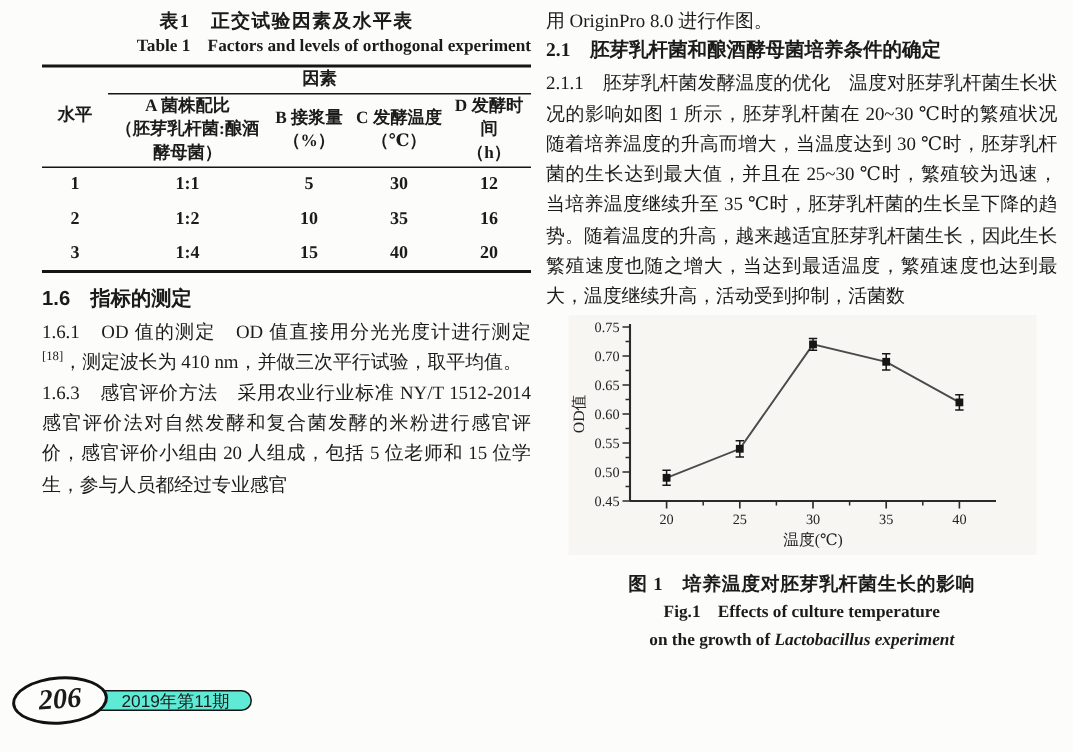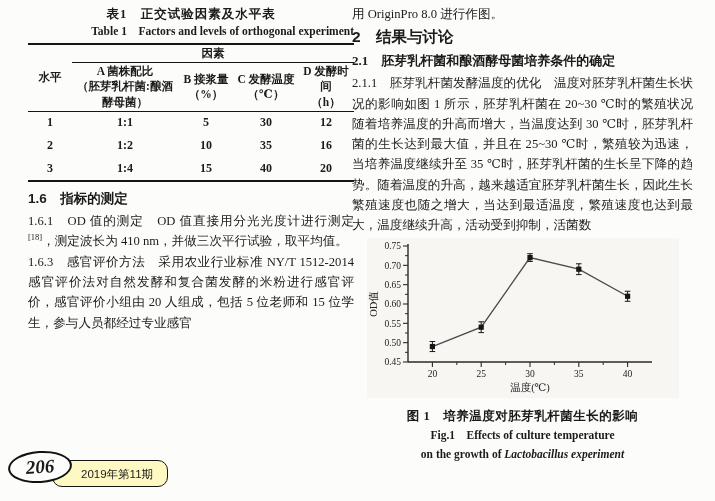--- a/index.html
+++ b/index.html
@@ -6,21 +6,21 @@
   html,body { width:715px; height:501px; }
   body {
     background:#fcfcfa;
     font-family:"Liberation Serif","DejaVu Serif",serif;
     color:#1b1b1b;
     position:relative;
     overflow:hidden;
   }
   .col { position:absolute; }
   .col-left  { left:28px;  top:6px; width:326px; }
-  .col-right { left:352px; top:4px; width:341px; }
+  .col-right { left:364px; top:4px; width:341px; }
 
   
   .tcap-cn { text-align:center; font-weight:bold; font-size:12.5px; line-height:17px; letter-spacing:1px; }
   .tcap-en { text-align:right; font-weight:bold; font-size:11.5px; line-height:16px; }
 
   
   table.t1 {
     width:100%; border-collapse:collapse; margin-top:4px;
     border-top:2px solid #151515; border-bottom:2px solid #151515;
     font-size:11.5px; line-height:1.32; table-layout:fixed;
@@ -40,25 +40,25 @@
 
   
   .figure { margin-top:2px; text-align:center; }
   .figure svg { background:#f8f6f2; display:inline-block; }
   .fcap-cn { font-weight:bold; font-size:12.5px; line-height:19px; margin-top:5px; letter-spacing:0.5px; }
   .fcap-en { font-weight:bold; font-size:11.5px; line-height:19px; }
 
   
   .footer { position:absolute; left:8px; top:451px; width:260px; height:42px; }
   .issue-box {
-    position:absolute; left:44px; top:9px; height:27px;
+    position:absolute; left:44px; top:9px; height:14px;
     border:1.5px solid #151515; border-radius:10px;
     padding:1px 14px 0 28px; font-size:11.5px;
     font-family:"Liberation Sans","DejaVu Sans",sans-serif;
-    background:#fef9c3; display:flex; align-items:center;
+    background:#5eead4; display:flex; align-items:center;
   }
   .page-oval {
     position:absolute; left:0; top:0; width:64px; height:32px;
     border:2.5px solid #111; border-radius:50%; background:#fdfdfc;
     display:flex; align-items:center; justify-content:center;
     font-style:italic; font-weight:bold; font-size:19px;
     transform:rotate(-4deg);
   }
 </style>
 </head>
@@ -129,21 +129,20 @@
   <div class="h-sec">1.6　指标的测定</div>
 
   <p class="body"><span>1.6.1　OD 值的测定　OD 值直接用分光光度计进行测定</span><sup class="ref">[18]</sup><span>，测定波长为 410 nm，并做三次平行试验，取平均值。</span></p>
 
 
   <p class="body">1.6.3　感官评价方法　采用农业行业标准 NY/T 1512-2014 感官评价法对自然发酵和复合菌发酵的米粉进行感官评价，感官评价小组由 20 人组成，包括 5 位老师和 15 位学生，参与人员都经过专业感官</p>
 </div>
 
 <div class="col col-right">
   <p class="body">用 OriginPro 8.0 进行作图。</p>
-  <div class="h-sec2">2　结果与讨论</div>
   <div class="h-sec21">2.1　胚芽乳杆菌和酿酒酵母菌培养条件的确定</div>
   <p class="body">2.1.1　胚芽乳杆菌发酵温度的优化　温度对胚芽乳杆菌生长状况的影响如图 1 所示，胚芽乳杆菌在 20~30 ℃时的繁殖状况随着培养温度的升高而增大，当温度达到 30 ℃时，胚芽乳杆菌的生长达到最大值，并且在 25~30 ℃时，繁殖较为迅速，当培养温度继续升至 35 ℃时，胚芽乳杆菌的生长呈下降的趋势。随着温度的升高，越来越适宜胚芽乳杆菌生长，因此生长繁殖速度也随之增大，当达到最适温度，繁殖速度也达到最大，温度继续升高，活动受到抑制，活菌数</p>
 
   <div class="figure">
     <svg id="fig1" width="312" height="160" viewBox="0 0 312 160">
         <line x1="41" y1="6" x2="41" y2="124" stroke="#2a2a2a" stroke-width="1.4"></line>
         <line x1="41" y1="124" x2="285" y2="124" stroke="#2a2a2a" stroke-width="1.4"></line>
         <line x1="36" y1="124" x2="41" y2="124" stroke="#2a2a2a" stroke-width="1.1"></line>
         <text x="34" y="127.2" text-anchor="end" font-size="9.5" style="font-family:&quot;Liberation Serif&quot;,&quot;DejaVu Serif&quot;,serif;fill:#222">0.45</text>
         <line x1="36" y1="104.66666666666667" x2="41" y2="104.66666666666667" stroke="#2a2a2a" stroke-width="1.1"></line>

